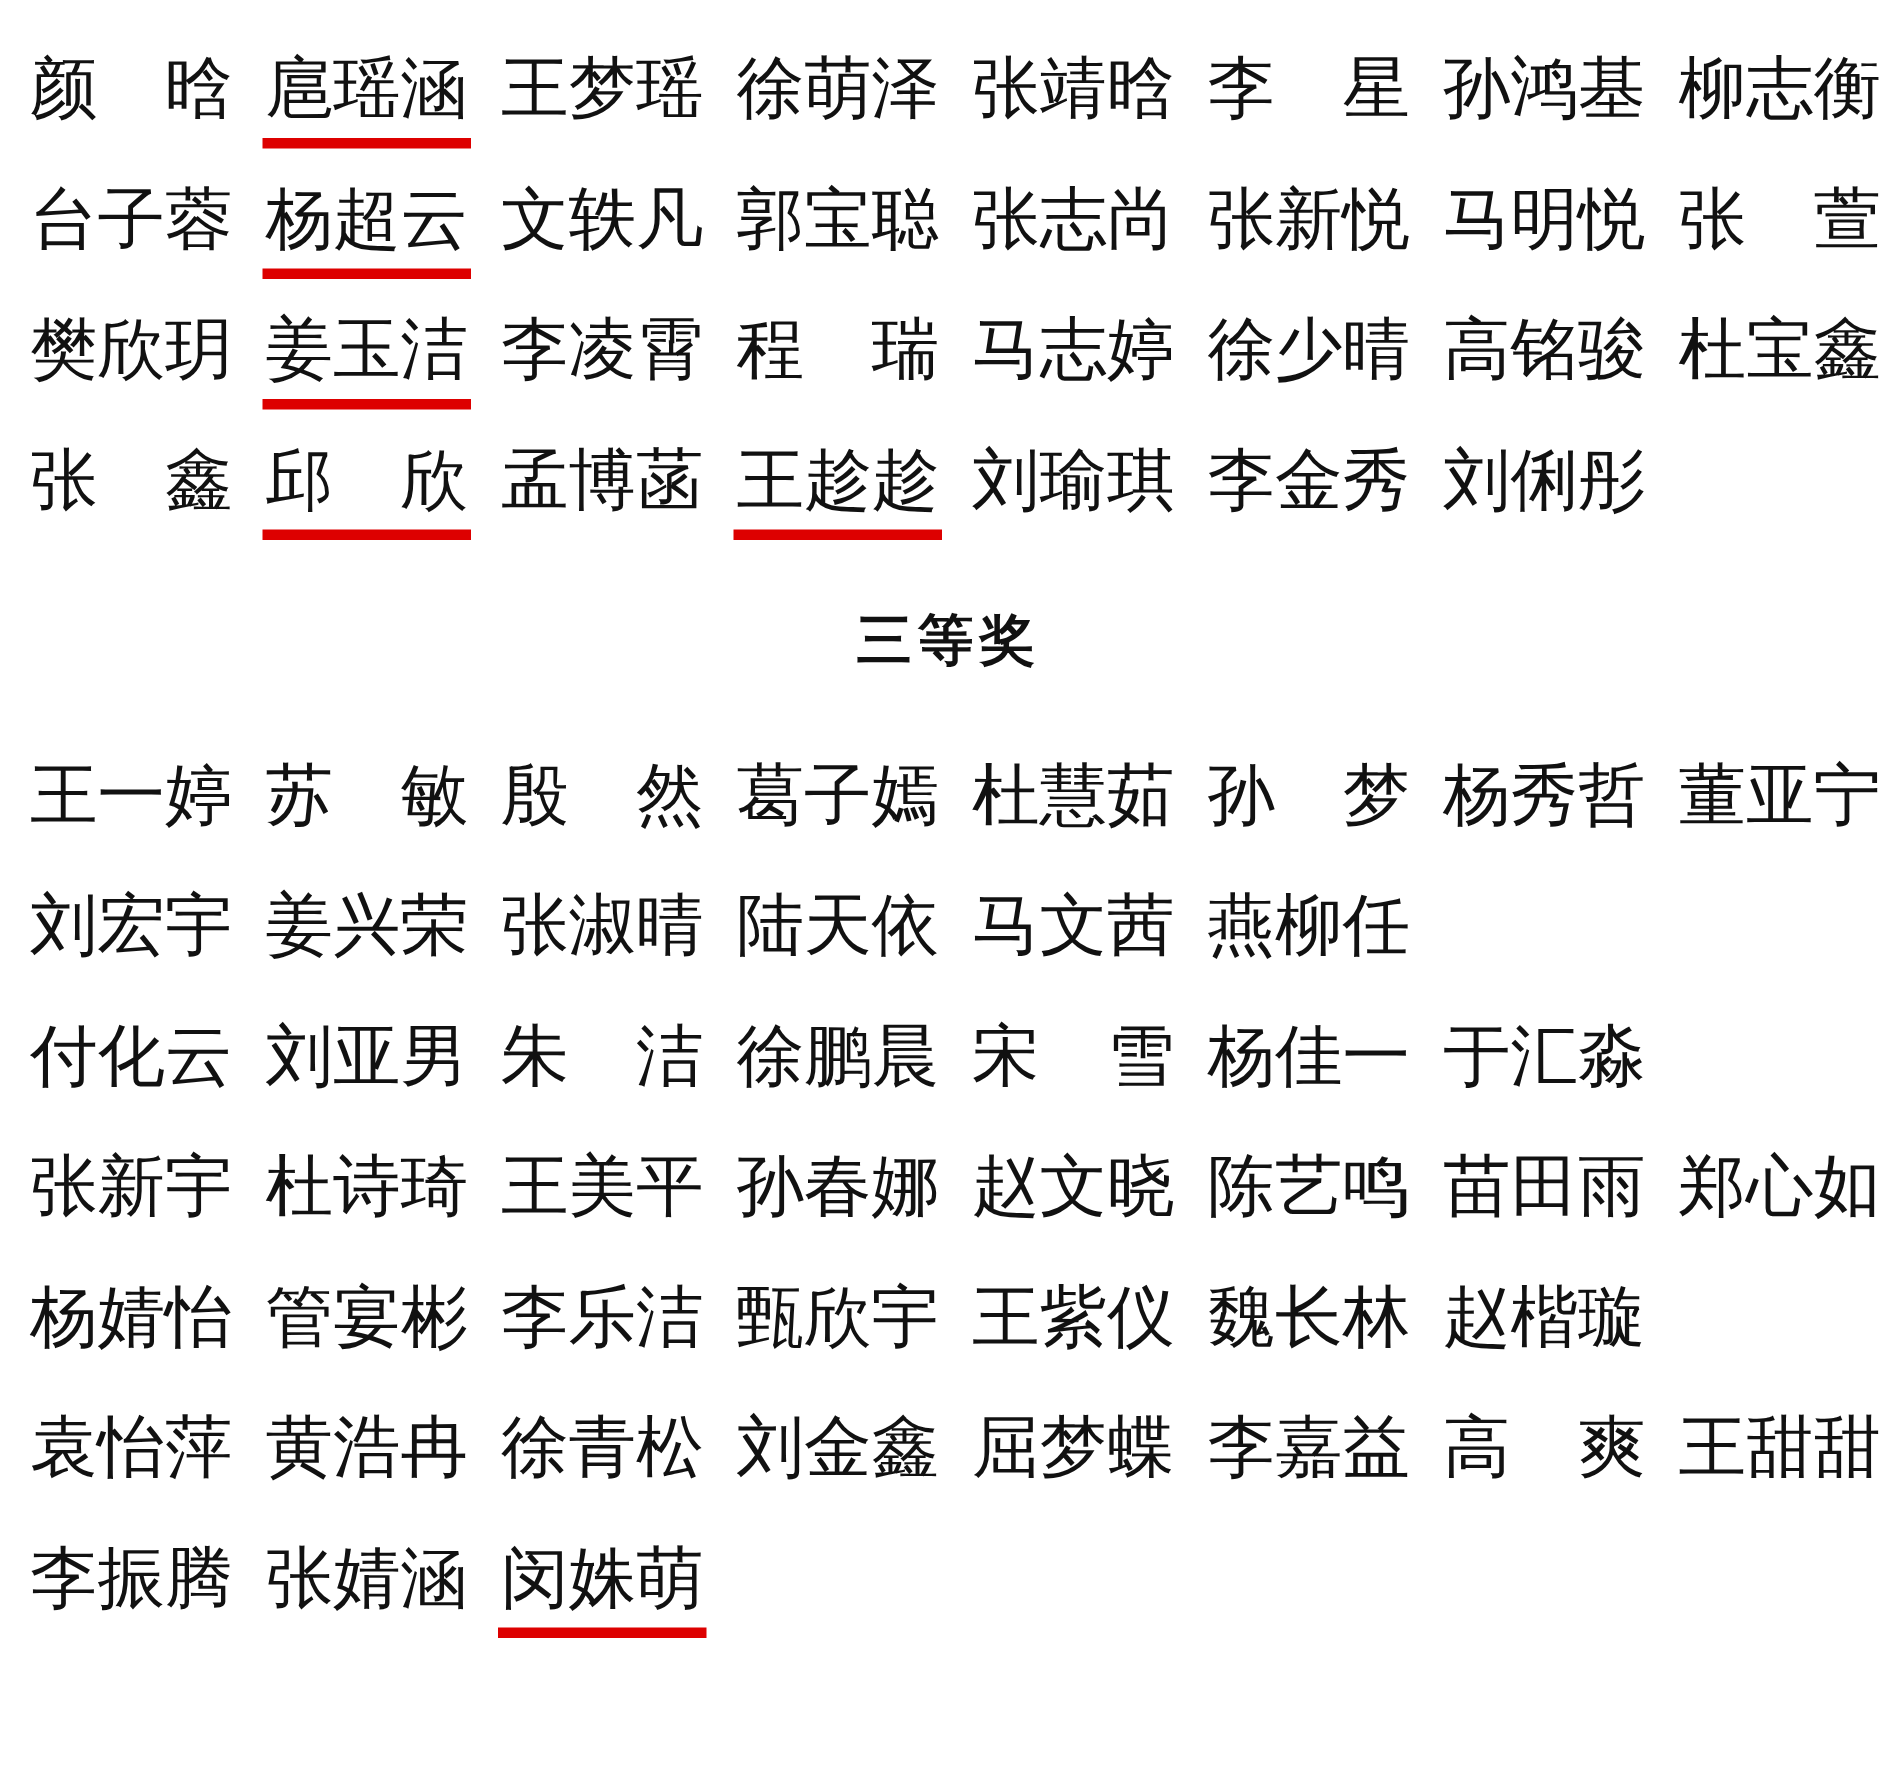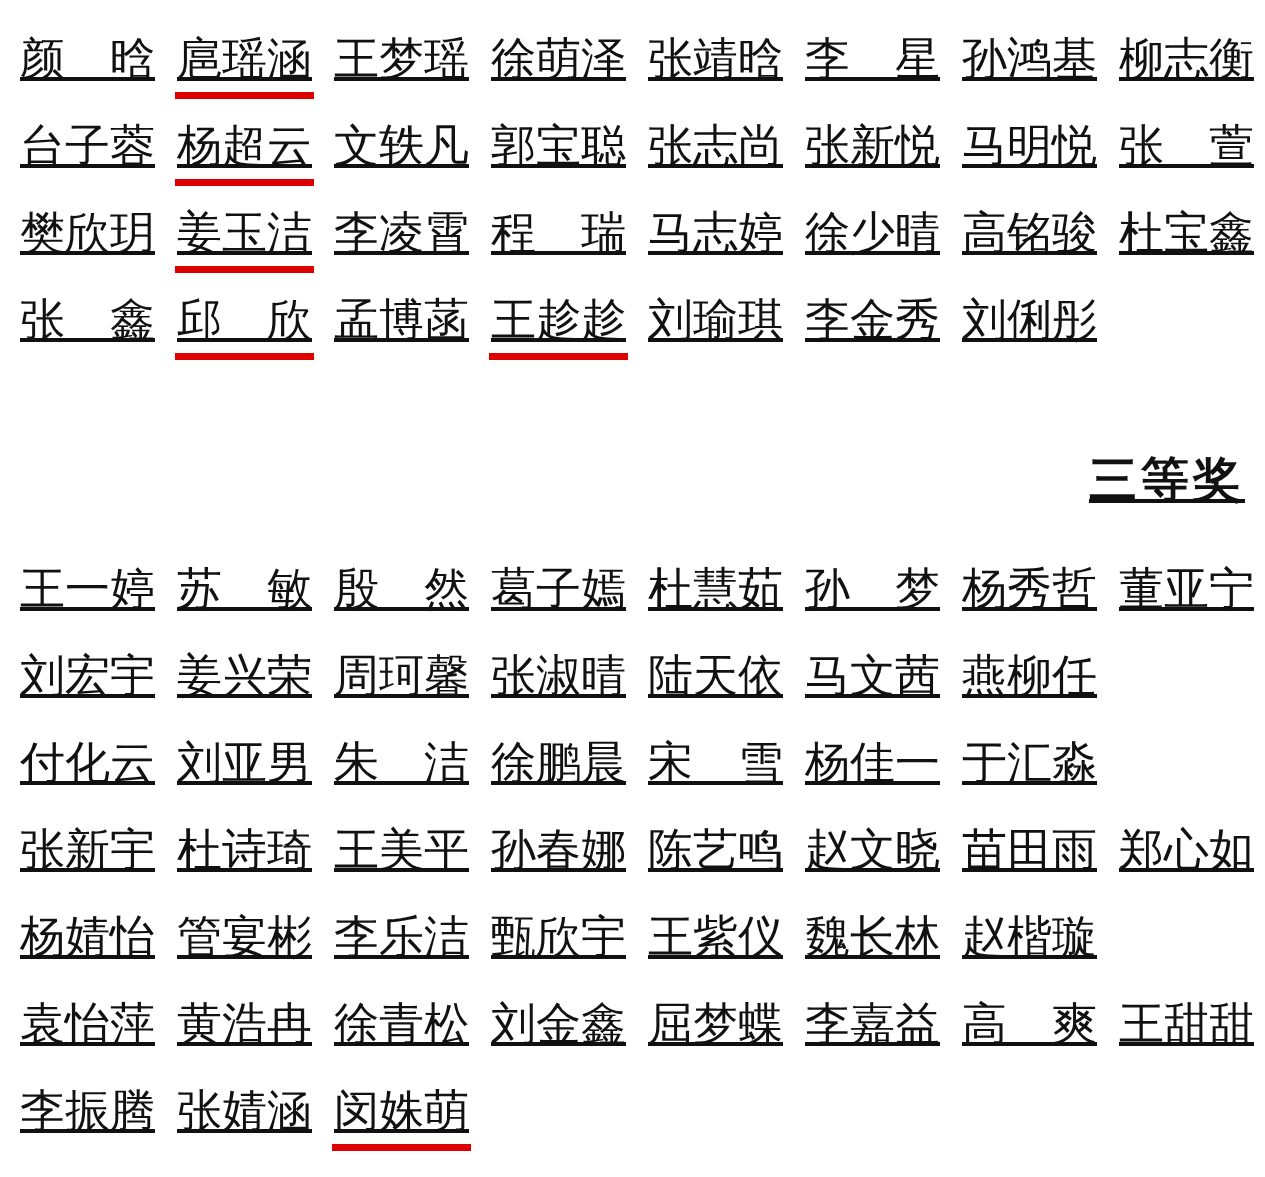--- a/index.html
+++ b/index.html
@@ -4,21 +4,21 @@
 <style>
   :root { --u-color: #dd0000; --ink: #111111; --paper: #ffffff; }
   * { margin: 0; padding: 0; box-sizing: border-box; }
   html, body {
     width: 1265px; height: 1177px;
     background: var(--paper);
     font-family: "Liberation Serif", "DejaVu Serif", serif;
     color: var(--ink);
     overflow: hidden;
   }
-  main { padding: 16px 11px 0 20px; text-decoration: underline; }
+  main { padding: 16px 11px 0 20px; }
   .row {
     display: flex;
     gap: 22px;
     height: 87px;
     align-items: center;
   }
   .name {
     display: inline-block;
     width: 3em;
     font-size: 45px;
@@ -33,25 +33,25 @@
     content: "";
     position: absolute;
     left: -2px; right: -2px;
     bottom: -17px;
     height: 7px;
     background: var(--u-color);
   }
   .section-heading {
     font-family: "Liberation Sans", "DejaVu Sans", sans-serif;
     font-weight: 700;
-    font-size: 48px;
+    font-size: 37px;
     line-height: 1;
-    text-align: right;
+    text-align: center;
     width: 1225px;
-    margin: 92px 0 42px 0;
+    margin: 44px 0 42px 0;
     letter-spacing: 4px;
   }
 </style>
 </head>
 <body>
 
 <main>
   <section>
     <div class="rows">
         <div class="row">
@@ -104,42 +104,41 @@
           <span class="name">殷然</span>
           <span class="name">葛子嫣</span>
           <span class="name">杜慧茹</span>
           <span class="name">孙梦</span>
           <span class="name">杨秀哲</span>
           <span class="name">董亚宁</span>
         </div>
         <div class="row">
           <span class="name">刘宏宇</span>
           <span class="name">姜兴荣</span>
-          <span class="name">周珂馨</span>
           <span class="name">张淑晴</span>
           <span class="name">陆天依</span>
           <span class="name">马文茜</span>
           <span class="name">燕柳任</span>
         </div>
         <div class="row">
           <span class="name">付化云</span>
           <span class="name">刘亚男</span>
           <span class="name">朱洁</span>
           <span class="name">徐鹏晨</span>
           <span class="name">宋雪</span>
           <span class="name">杨佳一</span>
           <span class="name">于汇淼</span>
         </div>
         <div class="row">
           <span class="name">张新宇</span>
           <span class="name">杜诗琦</span>
           <span class="name">王美平</span>
           <span class="name">孙春娜</span>
+          <span class="name">赵文晓</span>
           <span class="name">陈艺鸣</span>
-          <span class="name">赵文晓</span>
           <span class="name">苗田雨</span>
           <span class="name">郑心如</span>
         </div>
         <div class="row">
           <span class="name">杨婧怡</span>
           <span class="name">管宴彬</span>
           <span class="name">李乐洁</span>
           <span class="name">甄欣宇</span>
           <span class="name">王紫仪</span>
           <span class="name">魏长林</span>

